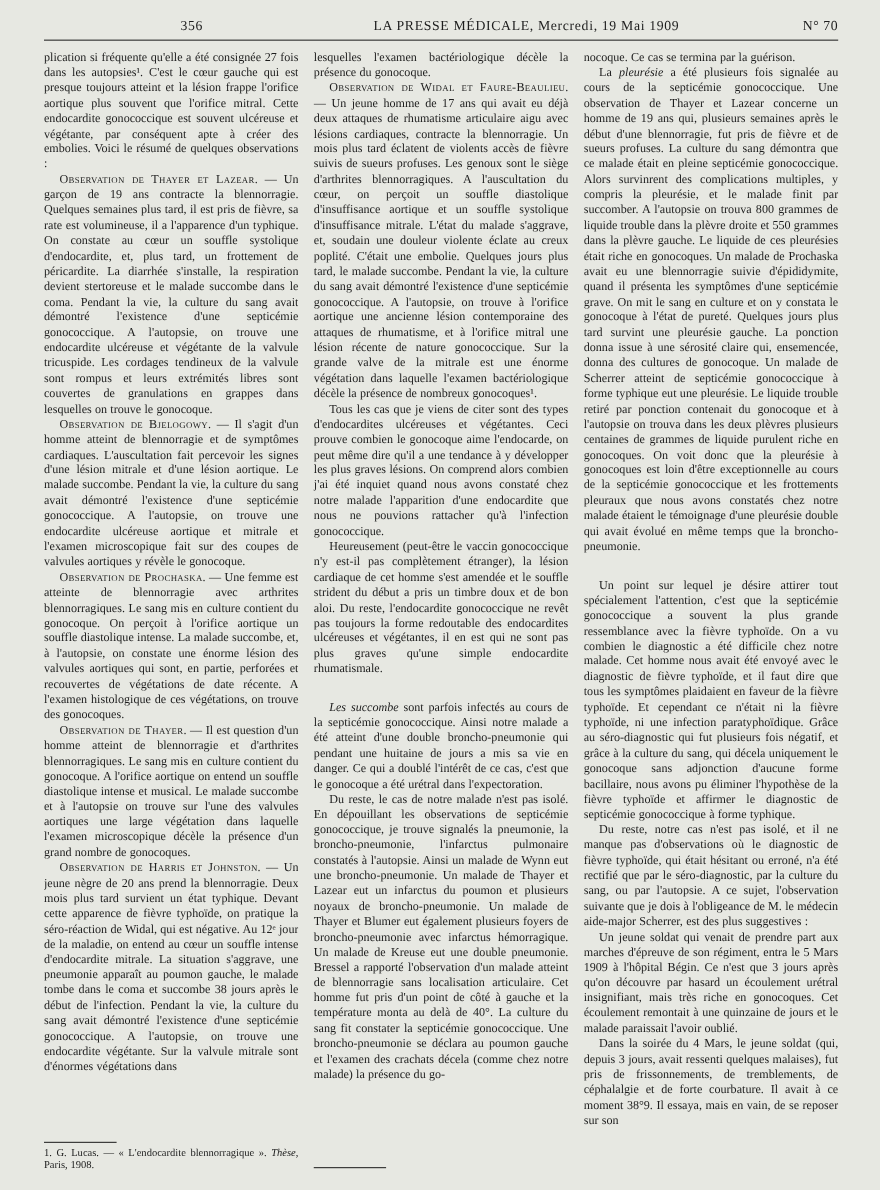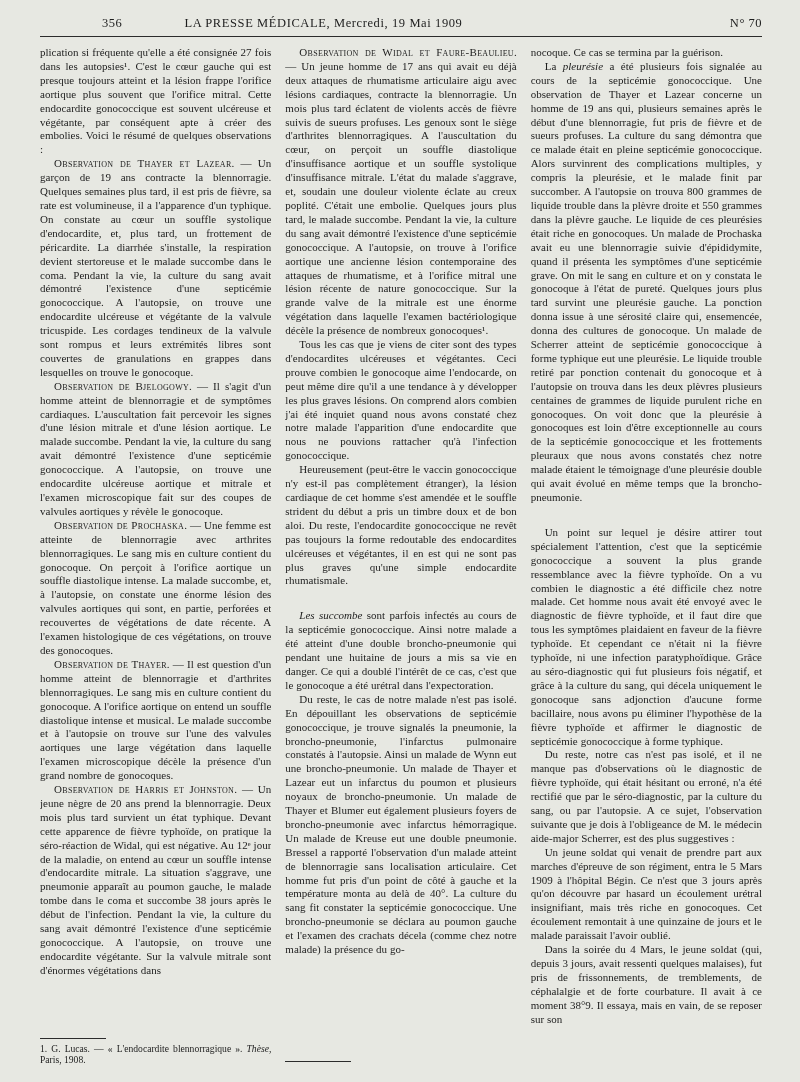--- a/index.html
+++ b/index.html
@@ -20,22 +20,22 @@
     height: 1082px;
     padding: 16px 38px 16px 40px;
     display: flex;
     flex-direction: column;
   }
   .header {
     display: flex;
     align-items: baseline;
     font-size: 12.5px;
   }
-  .h-left  { flex: 1; text-align: center; letter-spacing: 0.5px; }
-  .h-center{ flex: 3; text-align: left; letter-spacing: 0.6px; font-family: Liberation Serif, serif; }
+  .h-left  { flex: 1; text-align: right; letter-spacing: 0.5px; }
+  .h-center{ flex: 3; text-align: right; letter-spacing: 0.6px; font-family: Liberation Serif, serif; }
   .h-right { flex: 1; text-align: right; letter-spacing: 0.5px; }
   .header-rule {
     border-bottom: 1px solid #2c2c2c;
     margin-top: 5px;
     margin-bottom: 9px;
   }
   #columns {
     flex: 1;
     display: flex;
     gap: 14px;
@@ -98,20 +98,21 @@
           <p class="para"><span class="sc">Observation de Thayer</span><span>. — Il est question d'un homme atteint de blennorragie et d'arthrites blennorragiques. Le sang mis en culture contient du gonocoque. A l'orifice aortique on entend un souffle diastolique intense et musical. Le malade succombe et à l'autopsie on trouve sur l'une des valvules aortiques une large végétation dans laquelle l'examen microscopique décèle la présence d'un grand nombre de gonocoques.</span></p>
           <p class="para"><span class="sc">Observation de Harris et Johnston</span><span>. — Un jeune nègre de 20 ans prend la blennorragie. Deux mois plus tard survient un état typhique. Devant cette apparence de fièvre typhoïde, on pratique la séro-réaction de Widal, qui est négative. Au 12ᵉ jour de la maladie, on entend au cœur un souffle intense d'endocardite mitrale. La situation s'aggrave, une pneumonie apparaît au poumon gauche, le malade tombe dans le coma et succombe 38 jours après le début de l'infection. Pendant la vie, la culture du sang avait démontré l'existence d'une septicémie gonococcique. A l'autopsie, on trouve une endocardite végétante. Sur la valvule mitrale sont d'énormes végétations dans</span></p>
         </div>
         <div class="footnote">
           <div class="fn-rule"></div>
           <p><span>1. G. Lucas. — « L'endocardite blennorragique ». </span><span class="it">Thèse</span><span>, Paris, 1908.</span></p>
         </div>
       </div>
       <div class="column">
         <div class="col-text">
+          <p class="para no-indent"><span>lesquelles l'examen bactériologique décèle la présence du gonocoque.</span></p>
           <p class="para"><span class="sc">Observation de Widal et Faure-Beaulieu</span><span>. — Un jeune homme de 17 ans qui avait eu déjà deux attaques de rhumatisme articulaire aigu avec lésions cardiaques, contracte la blennorragie. Un mois plus tard éclatent de violents accès de fièvre suivis de sueurs profuses. Les genoux sont le siège d'arthrites blennorragiques. A l'auscultation du cœur, on perçoit un souffle diastolique d'insuffisance aortique et un souffle systolique d'insuffisance mitrale. L'état du malade s'aggrave, et, soudain une douleur violente éclate au creux poplité. C'était une embolie. Quelques jours plus tard, le malade succombe. Pendant la vie, la culture du sang avait démontré l'existence d'une septicémie gonococcique. A l'autopsie, on trouve à l'orifice aortique une ancienne lésion contemporaine des attaques de rhumatisme, et à l'orifice mitral une lésion récente de nature gonococcique. Sur la grande valve de la mitrale est une énorme végétation dans laquelle l'examen bactériologique décèle la présence de nombreux gonocoques¹.</span></p>
           <p class="para"><span>Tous les cas que je viens de citer sont des types d'endocardites ulcéreuses et végétantes. Ceci prouve combien le gonocoque aime l'endocarde, on peut même dire qu'il a une tendance à y développer les plus graves lésions. On comprend alors combien j'ai été inquiet quand nous avons constaté chez notre malade l'apparition d'une endocardite que nous ne pouvions rattacher qu'à l'infection gonococcique.</span></p>
           <p class="para"><span>Heureusement (peut-être le vaccin gonococcique n'y est-il pas complètement étranger), la lésion cardiaque de cet homme s'est amendée et le souffle strident du début a pris un timbre doux et de bon aloi. Du reste, l'endocardite gonococcique ne revêt pas toujours la forme redoutable des endocardites ulcéreuses et végétantes, il en est qui ne sont pas plus graves qu'une simple endocardite rhumatismale.</span></p>
           <p class="para gap"><span class="it">Les succombe</span><span> sont parfois infectés au cours de la septicémie gonococcique. Ainsi notre malade a été atteint d'une double broncho-pneumonie qui pendant une huitaine de jours a mis sa vie en danger. Ce qui a doublé l'intérêt de ce cas, c'est que le gonocoque a été urétral dans l'expectoration.</span></p>
           <p class="para"><span>Du reste, le cas de notre malade n'est pas isolé. En dépouillant les observations de septicémie gonococcique, je trouve signalés la pneumonie, la broncho-pneumonie, l'infarctus pulmonaire constatés à l'autopsie. Ainsi un malade de Wynn eut une broncho-pneumonie. Un malade de Thayer et Lazear eut un infarctus du poumon et plusieurs noyaux de broncho-pneumonie. Un malade de Thayer et Blumer eut également plusieurs foyers de broncho-pneumonie avec infarctus hémorragique. Un malade de Kreuse eut une double pneumonie. Bressel a rapporté l'observation d'un malade atteint de blennorragie sans localisation articulaire. Cet homme fut pris d'un point de côté à gauche et la température monta au delà de 40°. La culture du sang fit constater la septicémie gonococcique. Une broncho-pneumonie se déclara au poumon gauche et l'examen des crachats décela (comme chez notre malade) la présence du go-</span></p>
         </div>
         <div class="footnote">
           <div class="fn-rule"></div>
         </div>
       </div>

